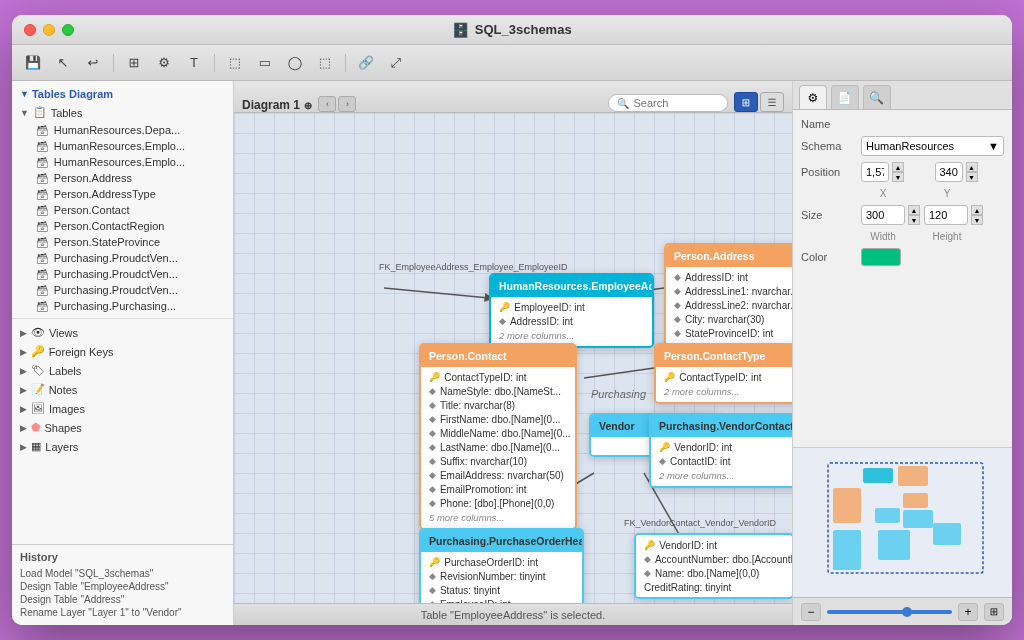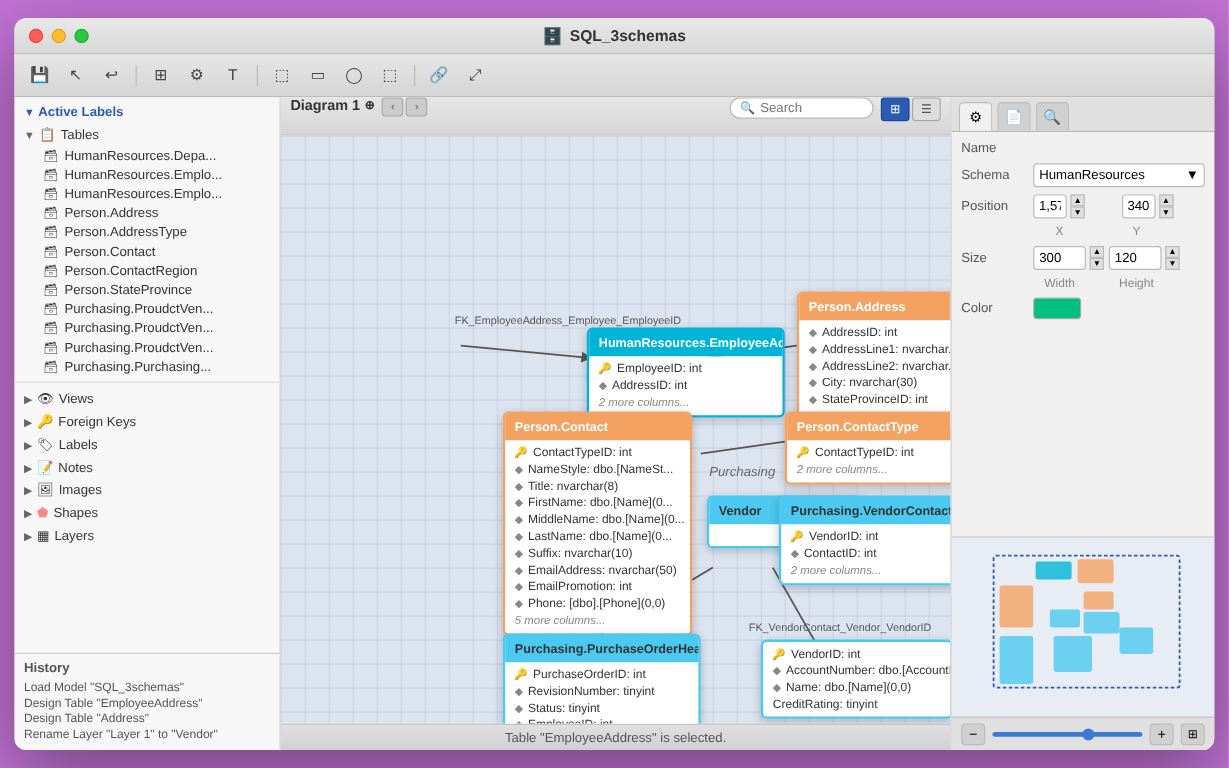--- a/index.html
+++ b/index.html
@@ -138,21 +138,21 @@
       display: flex;
       flex-direction: column;
       background: #e8edf5;
       overflow: hidden;
     }
     .diagram-toolbar {
       height: 32px;
       background: linear-gradient(180deg, #e6e6e6, #d5d5d5);
       border-bottom: 1px solid #bbb;
       display: flex;
-      align-items: flex-start;
+      align-items: flex-end;
       padding: 0 8px;
       gap: 6px;
     }
     .diagram-title {
       font-size: 12px;
       font-weight: 600;
       color: #333;
       display: flex;
       align-items: center;
       gap: 4px;
@@ -534,21 +534,21 @@
     <button class="tb-btn">⤢</button>
   </div>
 
   <div class="main">
 
     <div class="sidebar">
       <div class="sidebar-content">
 
         <div class="sidebar-section-header">
           <span class="arrow">▼</span>
-          <span>Active Labels</span>
+          <span>Tables Diagram</span>
         </div>
 
         <div class="sidebar-group-header">
           <span class="arrow">▼</span>
           <span style="margin-right:4px;font-size:11px;">📋</span>
           <span>Tables</span>
         </div>
         <div class="sidebar-sub-item">
           <span class="item-icon">🗃</span>
           <span>HumanResources.Depa...</span>

